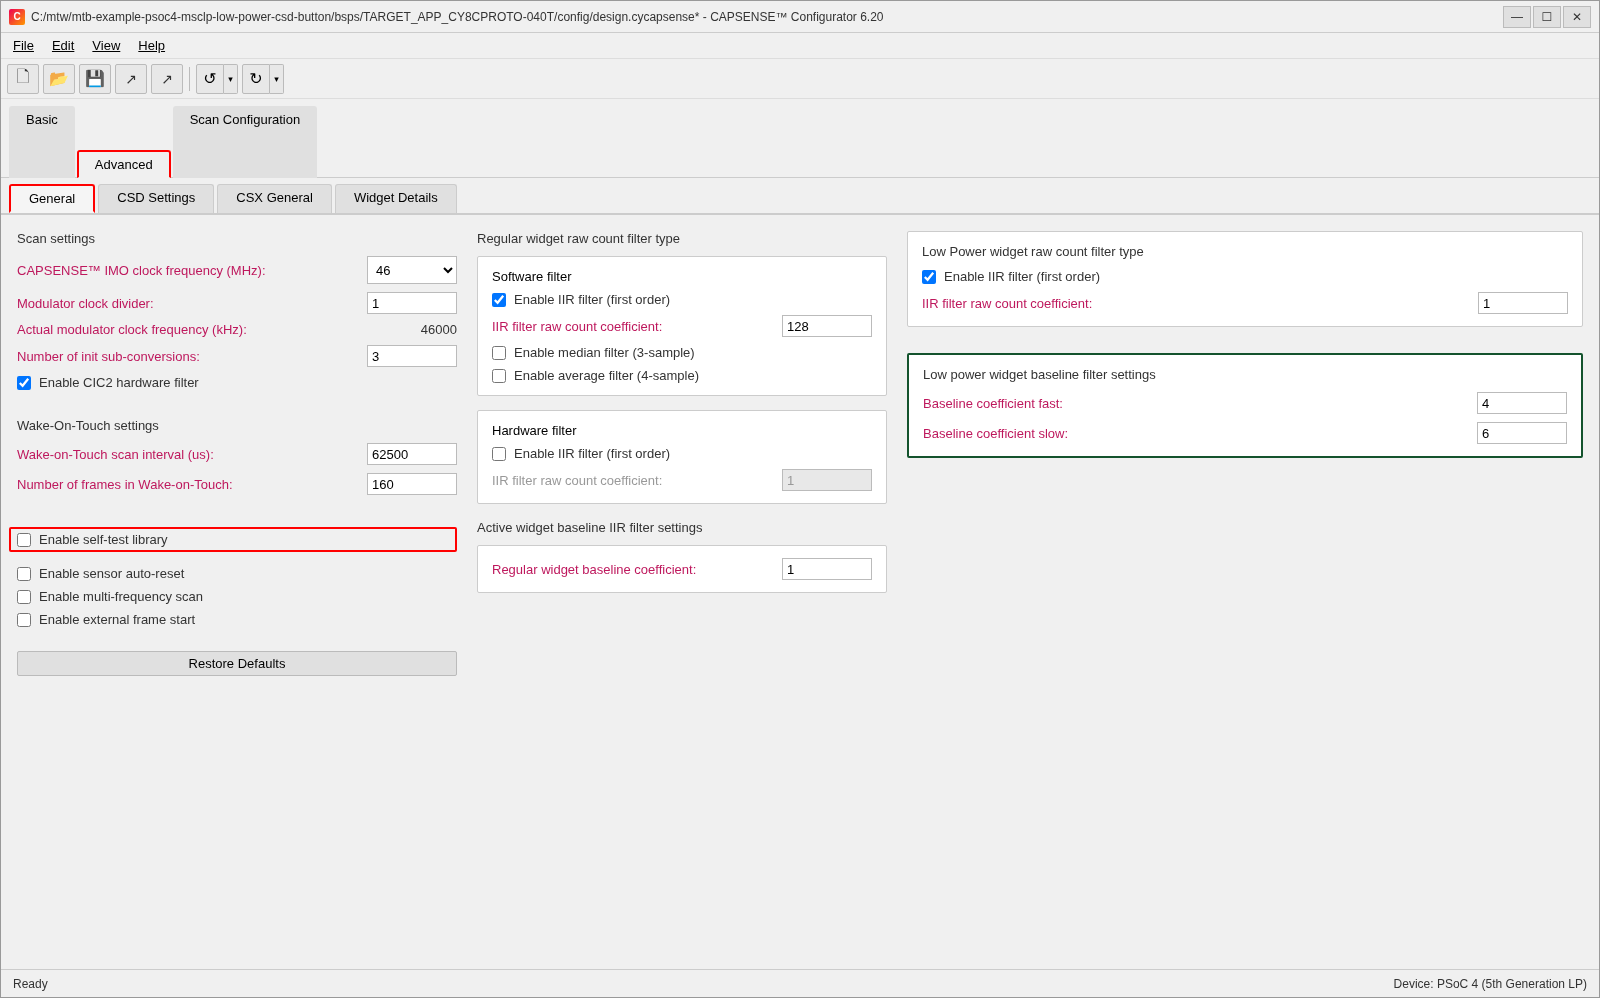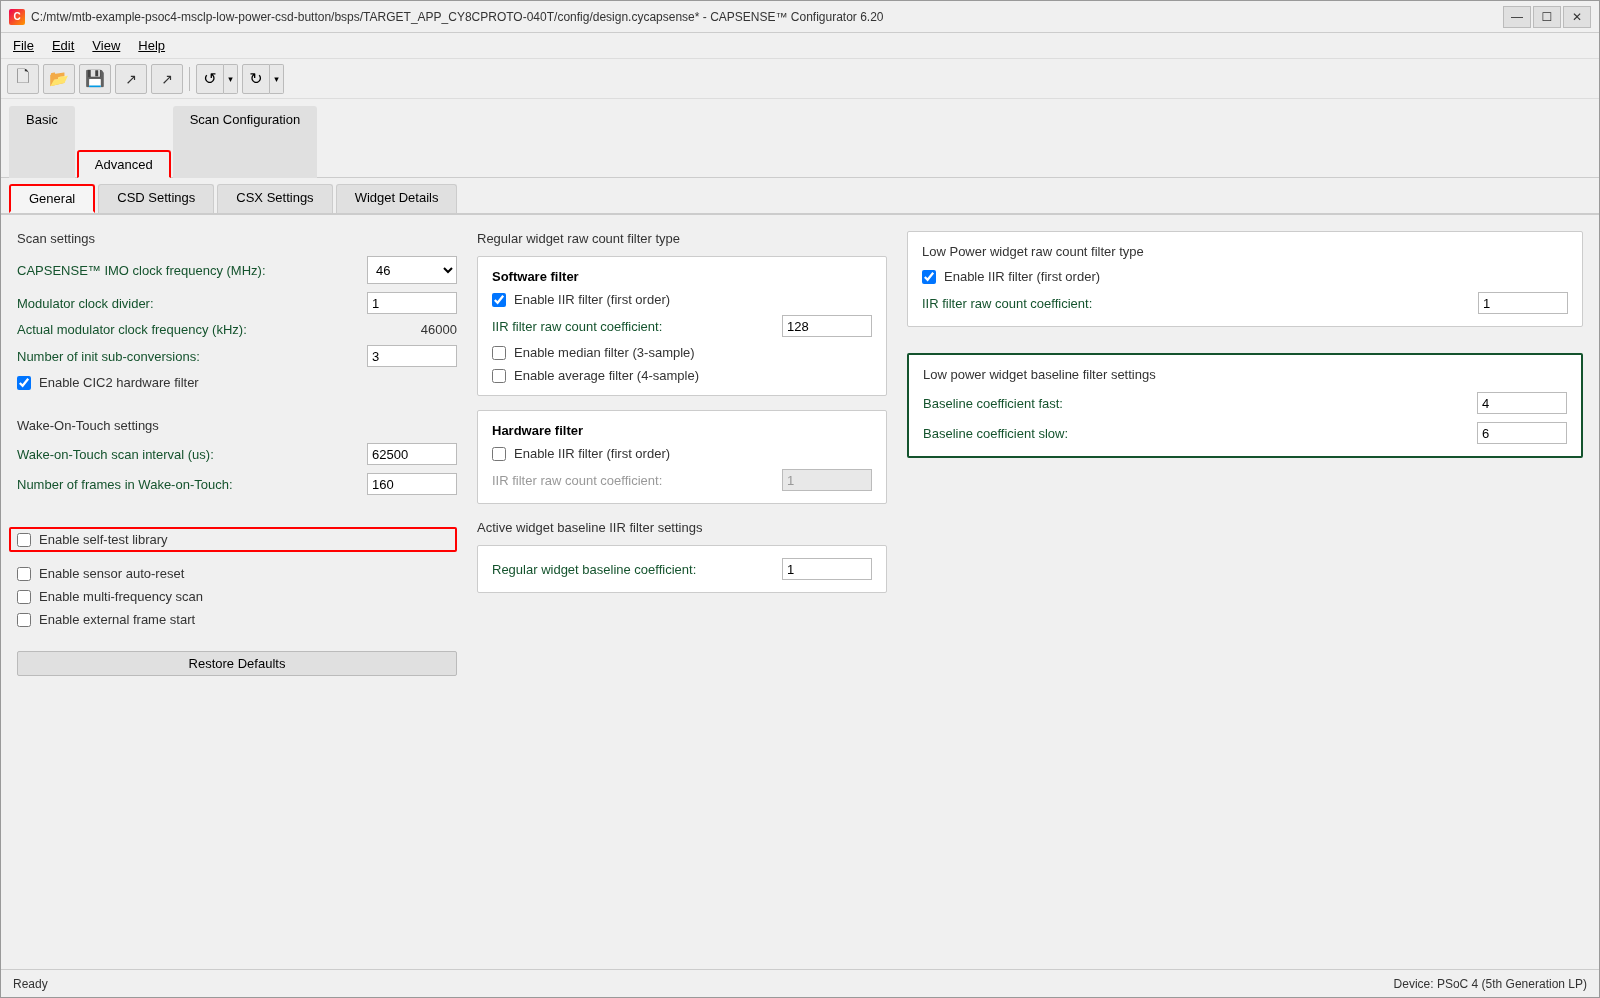--- a/index.html
+++ b/index.html
@@ -206,36 +206,36 @@
       display: flex;
       flex-direction: column;
       gap: 12px;
     }
     .settings-column.left { width: 440px; }
     .settings-column.middle { width: 410px; }
     .settings-column.right { flex: 1; }
 
     
     .section-title {
-      font-weight: 700;
+      font-weight: 400;
       margin-bottom: 8px;
       font-size: 13px;
     }
 
     .settings-row {
       display: flex;
       align-items: center;
       margin-bottom: 8px;
       gap: 8px;
     }
     .settings-row:last-child { margin-bottom: 0; }
 
     .settings-label {
       flex: 1;
-      color: #14532d;
+      color: #be185d;
     }
 
     .settings-input {
       width: 90px;
       height: 22px;
       border: 1px solid #bbb;
       padding: 1px 4px;
       font-size: 13px;
       background: white;
     }
@@ -434,21 +434,21 @@
   <div class="main-content">
 
     <div class="sub-tabs">
       <div class="sub-tab active">
         <span>General</span>
       </div>
       <div class="sub-tab">
         <span>CSD Settings</span>
       </div>
       <div class="sub-tab">
-        <span>CSX Settings</span>
+        <span>CSX General</span>
       </div>
       <div class="sub-tab">
         <span>Widget Details</span>
       </div>
     </div>
 
     <div class="settings-panel">
 
       <div class="settings-column left">
 

